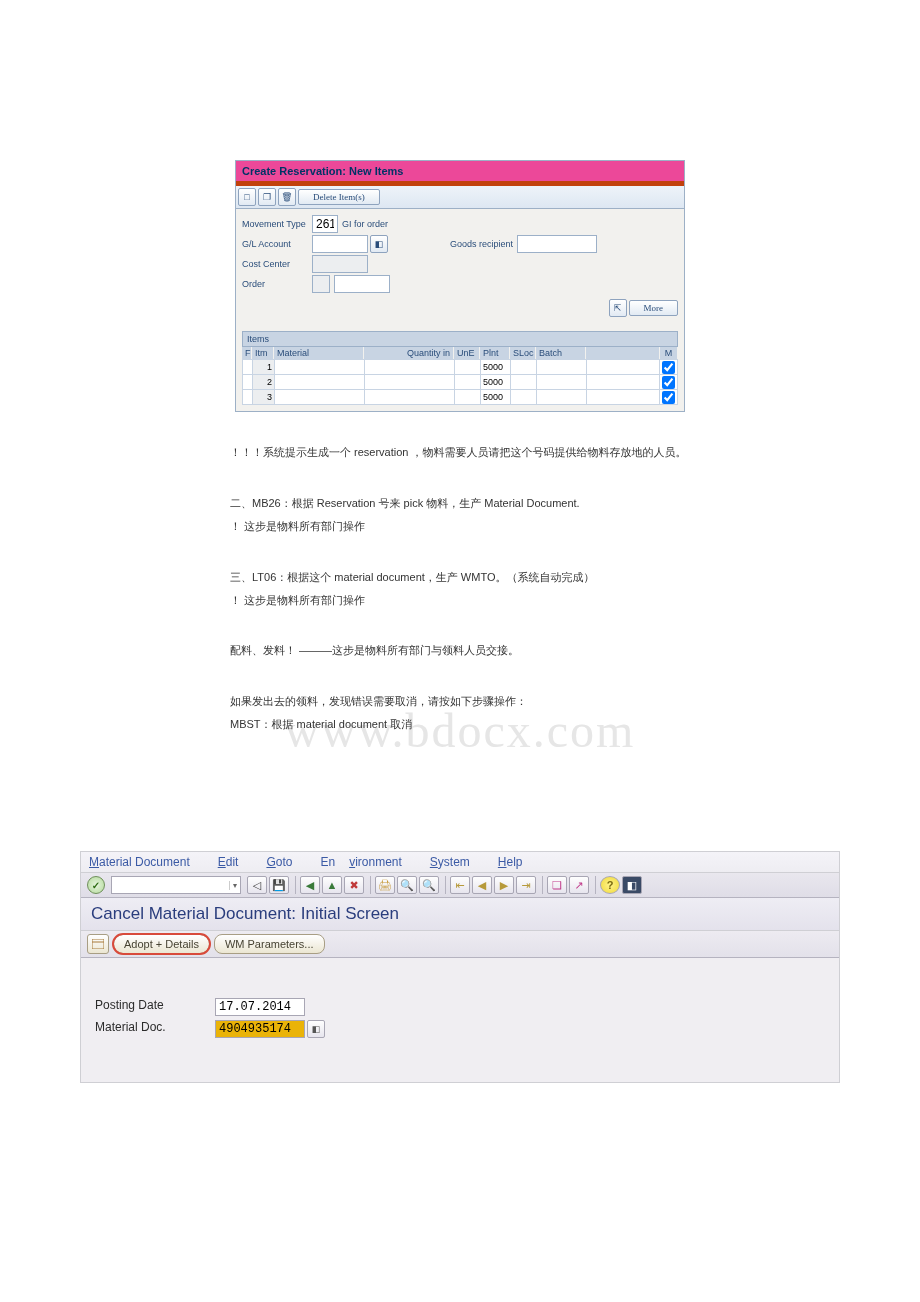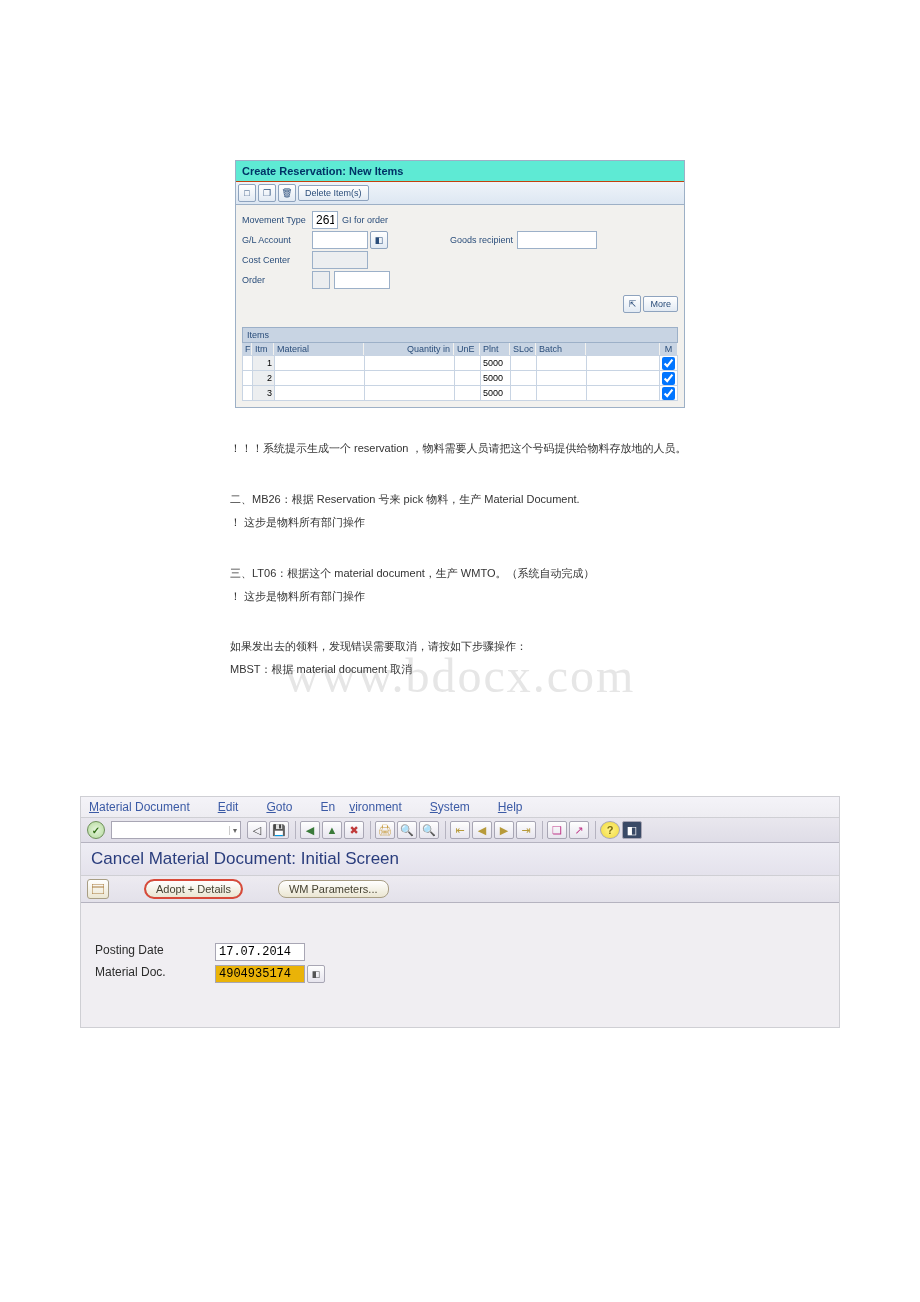--- a/index.html
+++ b/index.html
@@ -1,24 +1,24 @@
 <!DOCTYPE html>
 <html><head>
 <meta charset="utf-8">
 <style>
   * { box-sizing: border-box; margin: 0; padding: 0; }
   body { font-family: Arial, sans-serif; background: #fff; width: 920px; font-size: 11px; color: #333; }
   .page { padding: 160px 60px 40px 60px; }
 
   
   .sap1 { width: 450px; margin: 0 auto 30px auto; border: 1px solid #9db0c6; }
-  .sap1-title { color: #003366; font-weight: bold; font-size: 11px; padding: 4px 6px; background: #5eead4; border-bottom: 1px solid #c2410c; }
+  .sap1-title { color: #003366; font-weight: bold; font-size: 11px; padding: 4px 6px; background: #ec4899; border-bottom: 5px solid #c2410c; }
   .sap1-app { background: linear-gradient(#eef3f9,#dde7f2); border-bottom: 1px solid #9db0c6; padding: 2px; display:flex; align-items:center; }
   .sap1-tbtn { width: 18px; height: 18px; border: 1px solid #8ea3be; background: linear-gradient(#fff,#e2eaf3); margin-right:2px; border-radius:2px; display:flex; align-items:center;justify-content:center;font-size:9px;color:#2a4d7a;}
-  .sap1-dbtn { border:1px solid #8ea3be; background:linear-gradient(#fff,#e2eaf3); font-size:9px; padding:2px 6px; color:#2a4d7a; border-radius:2px;}
+  .sap1-dbtn { border:1px solid #8ea3be; background:linear-gradient(#fff,#e2eaf3); font-size:9px; padding:2px 14px; color:#2a4d7a; border-radius:2px;font-family:Liberation Serif, serif;}
   .sap1-body { background:#f2f1ee; padding:6px; }
   .sap1-row { display:flex; align-items:center; margin-bottom:2px; }
   .sap1-lbl { width:70px; font-size:9px; color:#2a4d7a;}
   .sap1-inp { border:1px solid #9cb0c8; background:#fff; font-size:12px; padding:1px 3px; height:18px;}
   .sap1-inp.ro { background:#eceef0;}
   .sap1-more { float:right; display:flex; align-items:center; margin-top:4px;}
   .sap1-items-hdr { background:#c8d4e3; border:1px solid #9cb0c8; padding:2px 4px; font-size:9px; color:#2a4d7a; margin-top:14px;}
   .sap1-grid { background:#c8d4e3; display:flex; font-size:9px; color:#2a4d7a;}
   .sap1-grid div { padding:1px 3px; border-right:1px solid #f2f1ee;}
   .sap1-table { border-collapse:collapse; width:100%; font-size:9px;}
@@ -44,21 +44,21 @@
   .sap2-sep { width:1px;height:18px;background:#b5b3c0;margin:0 4px;}
   .sap2-ibtn { width:20px;height:18px;border:1px solid #a8a6b4;border-radius:2px;background:linear-gradient(#fefefe,#e7e5ee);display:flex;align-items:center;justify-content:center;margin-right:2px;font-size:11px;}
   .grp-save{color:#b79a3a;}
   .grp-back{color:#3a7a3a;}
   .grp-red{color:#c03a3a;}
   .grp-doc{color:#c79a3a;}
   .grp-nav{color:#b79a3a;}
   .grp-misc{color:#c03a8a;}
   .grp-help1{border-radius:50%;background:radial-gradient(#fff38a,#f0d93a);color:#7a6a10;font-weight:bold;}
   .sap2-title { background:linear-gradient(#eeedf4,#e4e2ec); padding:6px 10px; color:#2a3d7d; font-size:17px; font-weight:normal; border-bottom:1px solid #cfcfd4;}
-  .sap2-app { background:linear-gradient(#edebf1,#e3e1ea); border-bottom:1px solid #b5b3c0; padding:3px 6px; display:flex; align-items:center;gap:32px;}
+  .sap2-app { background:linear-gradient(#edebf1,#e3e1ea); border-bottom:1px solid #b5b3c0; padding:3px 6px; display:flex; }
   .sap2-abtn { border:1px solid #a89e84;background:linear-gradient(#fff,#ebe6d2);border-radius:8px;font-size:11px;padding:2px 10px;color:#474333;margin-right:4px;}
   .sap2-abtn.sel{ outline:2px solid #d84a3a; outline-offset:-1px; border-radius:12px;}
   .sap2-ico { width:22px;height:20px;border:1px solid #a89e84;background:linear-gradient(#fff,#ebe6d2);border-radius:3px;margin-right:4px;display:flex;align-items:center;justify-content:center;}
   .sap2-body { background:#f0eef2; padding:40px 14px 40px 14px;}
   .sap2-row { display:flex; margin-bottom:4px;}
   .sap2-lbl { width:120px; font-size:12px; color:#2b2b2b;}
   .sap2-inp { border:1px solid #a8a6b4;background:#fff;font-family:'Courier New',monospace;font-size:12px;padding:1px 3px;height:18px;}
   .sap2-inp.hl { background:#eab308;}
   .sap2-help { width:18px;height:18px;border:1px solid #a8a6b4;border-radius:2px;background:linear-gradient(#fefefe,#e7e5ee);margin-left:2px;display:flex;align-items:center;justify-content:center;font-size:9px;color:#555;}
 </style>
@@ -172,20 +172,21 @@
         </table>
     </div>
   </div>
 
   <div class="doc-text">
     <p style="margin-top:20px">！！！系统提示生成一个 reservation ，物料需要人员请把这个号码提供给物料存放地的人员。</p>
     <p style="margin-top:30px">二、MB26：根据 Reservation 号来 pick 物料，生产 Material Document.</p>
     <p>！ 这步是物料所有部门操作</p>
     <p style="margin-top:30px">三、LT06：根据这个 material document，生产 WMTO。（系统自动完成）</p>
     <p>！ 这步是物料所有部门操作</p>
+    <p style="margin-top:30px">配料、发料！ ———这步是物料所有部门与领料人员交接。</p>
     <div class="watermark-wrap" style="height:80px;margin-top:30px">
       <p>如果发出去的领料，发现错误需要取消，请按如下步骤操作：</p>
       <p>MBST：根据 material document 取消</p>
       <div class="watermark">www.bdocx.com</div>
     </div>
   </div>
 
   <div class="sap2">
     <div class="sap2-menu">
       <span><u>M</u><span>aterial Document</span></span>

